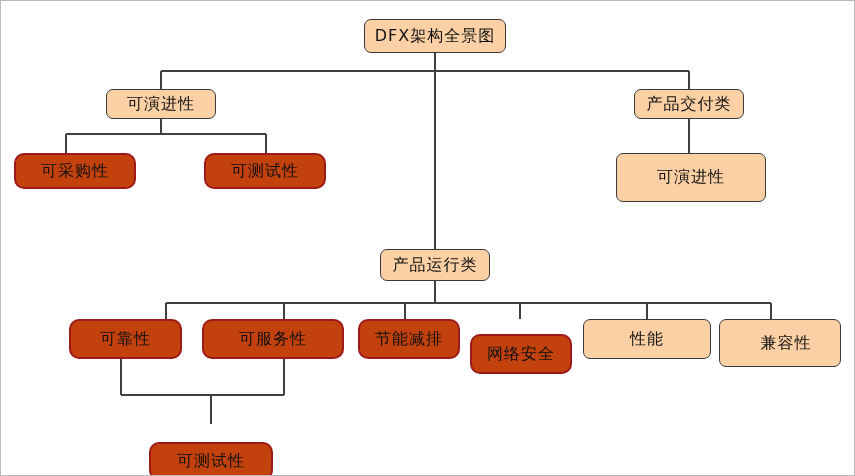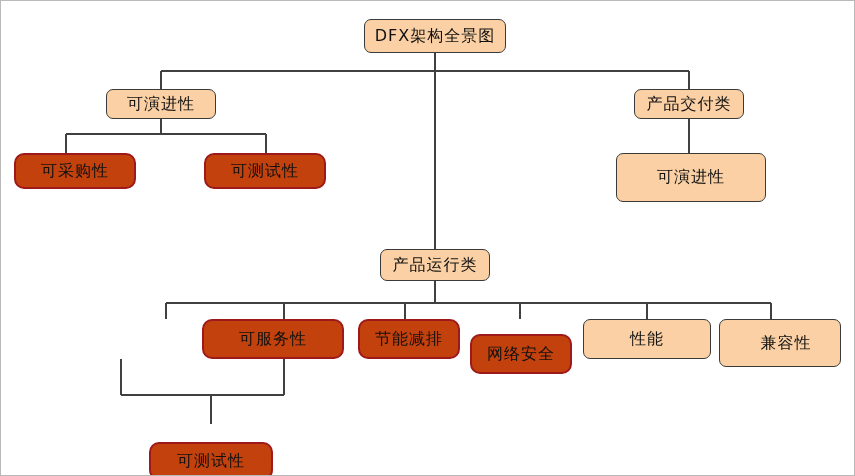--- a/index.html
+++ b/index.html
@@ -114,20 +114,23 @@
   </div>
 
   <div class="node light" style="left:615px; top:152px; width:150px; height:49px;">
     <span class="label">可演进性</span>
   </div>
 
   <div class="node light" style="left:379px; top:248px; width:110px; height:32px;">
     <span class="label">产品运行类</span>
   </div>
 
+  <div class="node bright" style="left:68px; top:318px; width:113px; height:40px;">
+    <span class="label">可靠性</span>
+  </div>
 
   <div class="node bright" style="left:357px; top:318px; width:102px; height:40px;">
     <span class="label">节能减排</span>
   </div>
 
   <div class="node bright" style="left:201px; top:318px; width:142px; height:40px;">
     <span class="label">可服务性</span>
   </div>
 
   <div class="node bright" style="left:469px; top:318px; width:102px; height:40px;margin-top:15px;">

